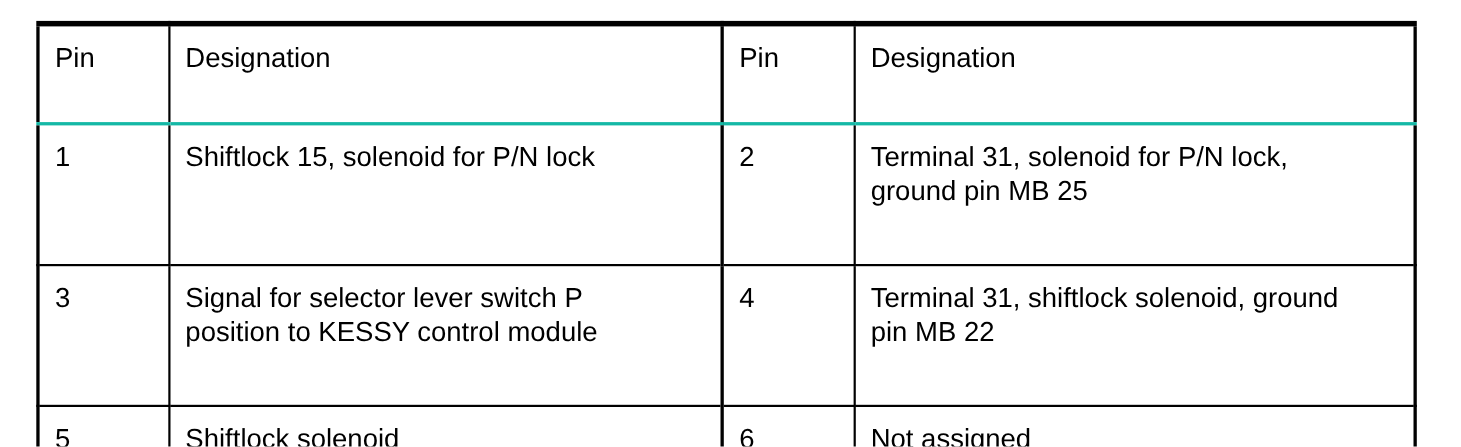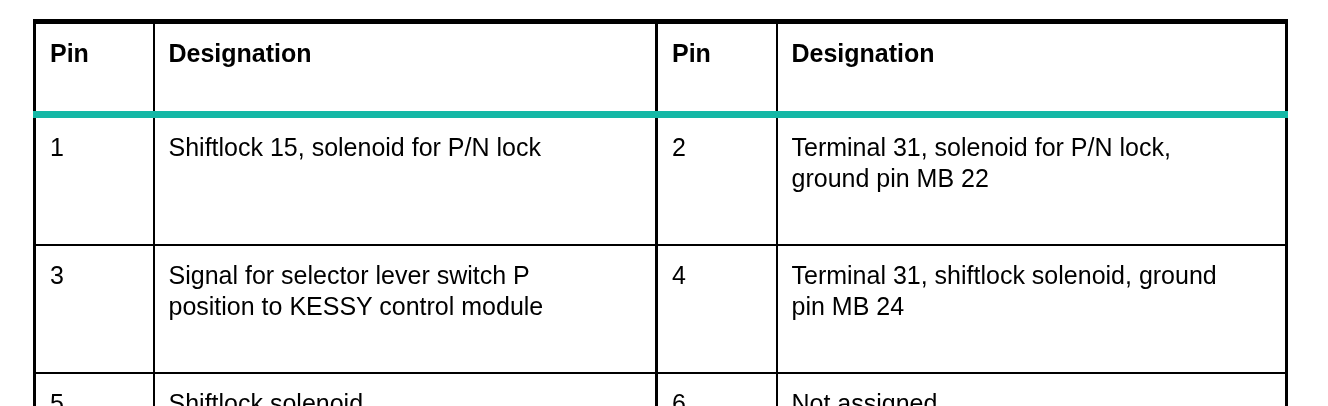--- a/index.html
+++ b/index.html
@@ -58,23 +58,23 @@
     border-right: 3.5px solid #000000;
   }
 
   
   .pin-table td:last-child,
   .pin-table th:last-child {
     border-right: 0;
   }
 
   .pin-table thead th {
-    font-weight: bold;
+    font-weight: normal;
     height: 73px;
-    border-bottom: 7px solid #14b8a6;
+    border-bottom: 3px solid #14b8a6;
   }
 
   .pin-table tbody tr td {
     border-bottom: 2.5px solid #000000;
   }
   .pin-table tbody tr:last-child td {
     border-bottom: 0;
   }
 
   .row-tall td { height: 112px; }
@@ -111,38 +111,38 @@
           <span class="cell-text">1</span>
         </td>
         <td class="mid-sep">
           <span class="cell-text">Shiftlock 15, solenoid for P/N lock</span>
         </td>
         <td>
           <span class="cell-text">2</span>
         </td>
         <td>
           <span class="cell-text">Terminal 31, solenoid for P/N lock,
-ground pin MB 22</span>
+ground pin MB 25</span>
         </td>
       </tr>
 
       <tr class="row-tall">
         <td>
           <span class="cell-text">3</span>
         </td>
         <td class="mid-sep">
           <span class="cell-text">Signal for selector lever switch P
 position to KESSY control module</span>
         </td>
         <td>
           <span class="cell-text">4</span>
         </td>
         <td>
           <span class="cell-text">Terminal 31, shiftlock solenoid, ground
-pin MB 24</span>
+pin MB 22</span>
         </td>
       </tr>
 
       <tr class="row-short">
         <td>
           <span class="cell-text">5</span>
         </td>
         <td class="mid-sep">
           <span class="cell-text">Shiftlock solenoid</span>
         </td>

